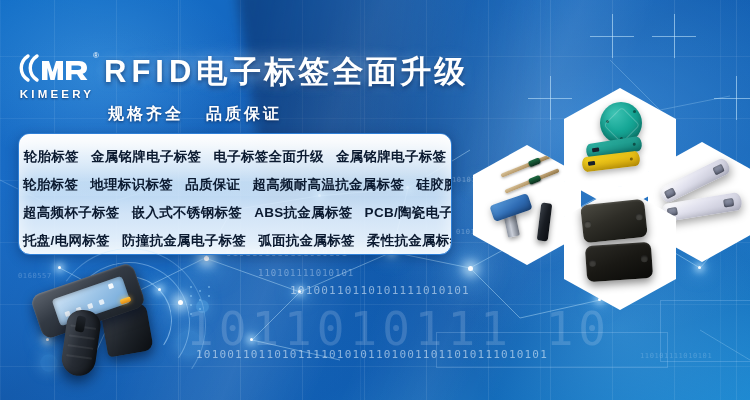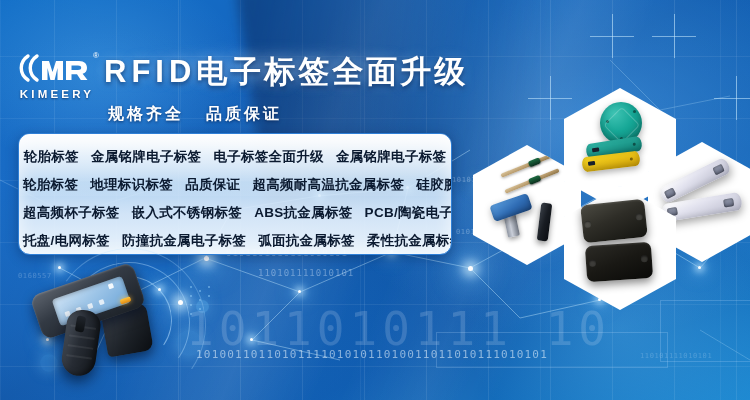--- a/index.html
+++ b/index.html
@@ -285,20 +285,21 @@
       <i style="left:9px;top:22px"></i>
     <i style="left:18px;top:0"></i>
       <i style="left:18px;top:9px"></i>
   </div>
 
   <div class="circuitbox" style="left:436px;top:332px;width:230px;height:34px;"></div>
   <div class="circuitbox" style="left:660px;top:300px;width:90px;height:60px;border-right:none;"></div>
 
   <div class="bin bigfaint" style="left:186px;top:302px">1011010111 10</div>
   <div class="bin mid" style="left:196px;top:348px">101001101101011110101011010011011010111010101</div>
+  <div class="bin mid" style="left:290px;top:284px">10100110110101111010101</div>
   <div class="bin small" style="left:258px;top:268px">110101111010101</div>
   <div class="bin small" style="left:226px;top:248px">0101101010111010101</div>
   <div class="bin tiny" style="left:456px;top:228px">01011010101</div>
   <div class="bin tiny" style="left:452px;top:176px">10101101010</div>
   <div class="bin tiny" style="left:18px;top:272px;color:rgba(225,240,255,.25)">0160557</div>
   <div class="bin tiny" style="left:640px;top:352px;color:rgba(225,240,255,.22)">110101111010101</div>
 
   <div class="logo">
     <div class="mark">
       <svg width="78" height="32" viewBox="0 0 78 32">

